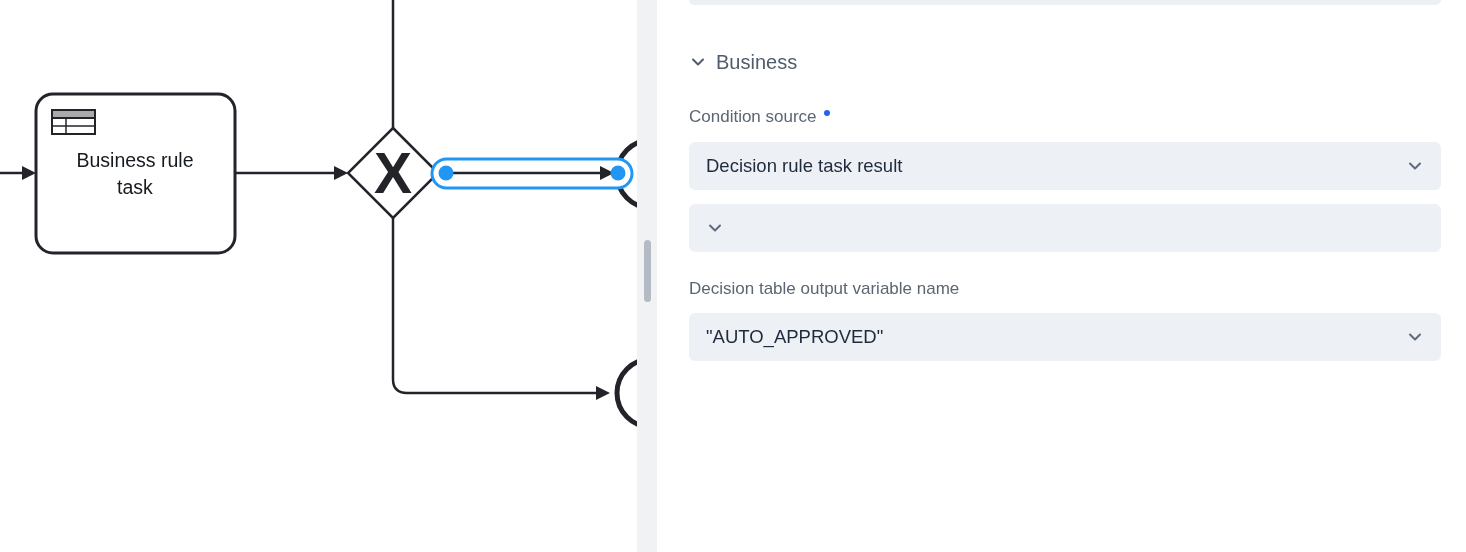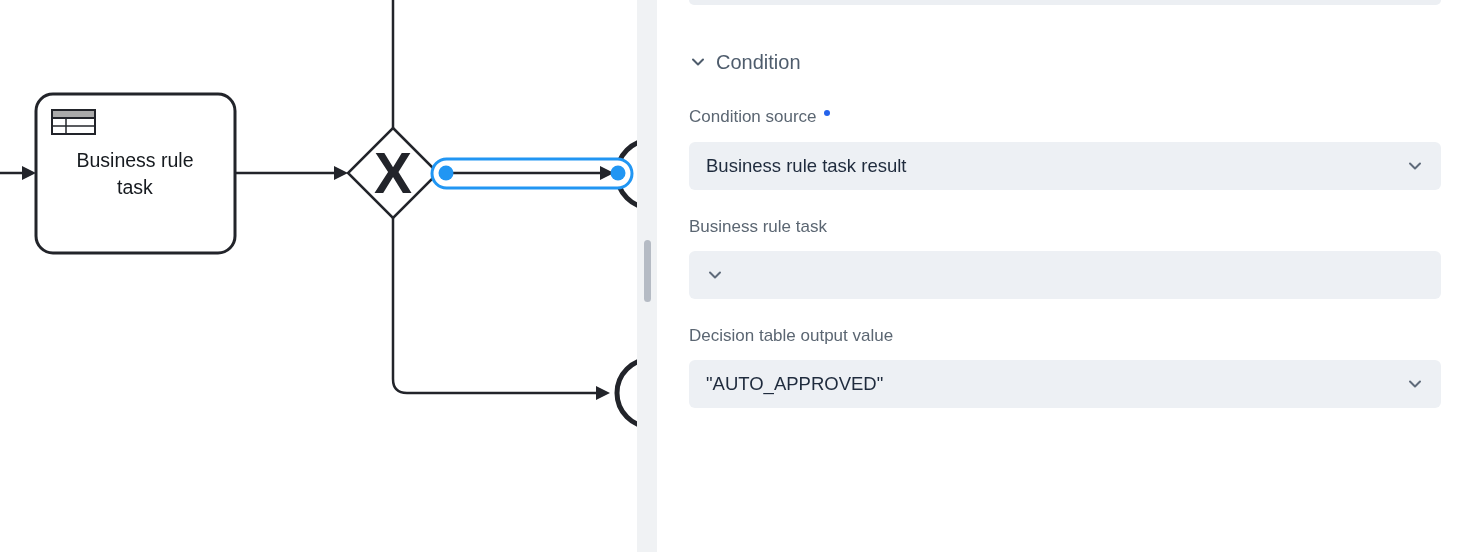--- a/index.html
+++ b/index.html
@@ -93,47 +93,44 @@
   </div>
 
   <div class="panel">
 
     <div class="top-partial-field"></div>
 
     <div class="section-header">
       <svg width="18" height="18" viewBox="0 0 18 18">
         <polyline points="4,6.5 9,11.5 14,6.5" fill="none" stroke="#4e5c6c" stroke-width="2" stroke-linecap="round" stroke-linejoin="round"></polyline>
       </svg>
-      <span>Condition</span>
+      <span>Business</span>
     </div>
 
     <div class="field-label first">
       <span>Condition source</span>
       <span class="req-dot"></span>
     </div>
     <div class="select-field first">
-      <span class="select-value">Business rule task result</span>
+      <span class="select-value">Decision rule task result</span>
+      <svg class="select-chevron" width="18" height="18" viewBox="0 0 18 18">
+        <polyline points="4,6.5 9,11.5 14,6.5" fill="none" stroke="#5f6b7a" stroke-width="2" stroke-linecap="round" stroke-linejoin="round"></polyline>
+      </svg>
+    </div>
+
+    <div class="select-field">
       <svg class="select-chevron" width="18" height="18" viewBox="0 0 18 18">
         <polyline points="4,6.5 9,11.5 14,6.5" fill="none" stroke="#5f6b7a" stroke-width="2" stroke-linecap="round" stroke-linejoin="round"></polyline>
       </svg>
     </div>
 
     <div class="field-label">
-      <span>Business rule task</span>
-    </div>
-    <div class="select-field">
-      <svg class="select-chevron" width="18" height="18" viewBox="0 0 18 18">
-        <polyline points="4,6.5 9,11.5 14,6.5" fill="none" stroke="#5f6b7a" stroke-width="2" stroke-linecap="round" stroke-linejoin="round"></polyline>
-      </svg>
+      <span>Decision table output variable name</span>
     </div>
 
-
-    <div class="field-label">
-      <span>Decision table output value</span>
-    </div>
     <div class="select-field">
       <span class="select-value">"AUTO_APPROVED"</span>
       <svg class="select-chevron" width="18" height="18" viewBox="0 0 18 18">
         <polyline points="4,6.5 9,11.5 14,6.5" fill="none" stroke="#5f6b7a" stroke-width="2" stroke-linecap="round" stroke-linejoin="round"></polyline>
       </svg>
     </div>
 
   </div>
 </div>
 

